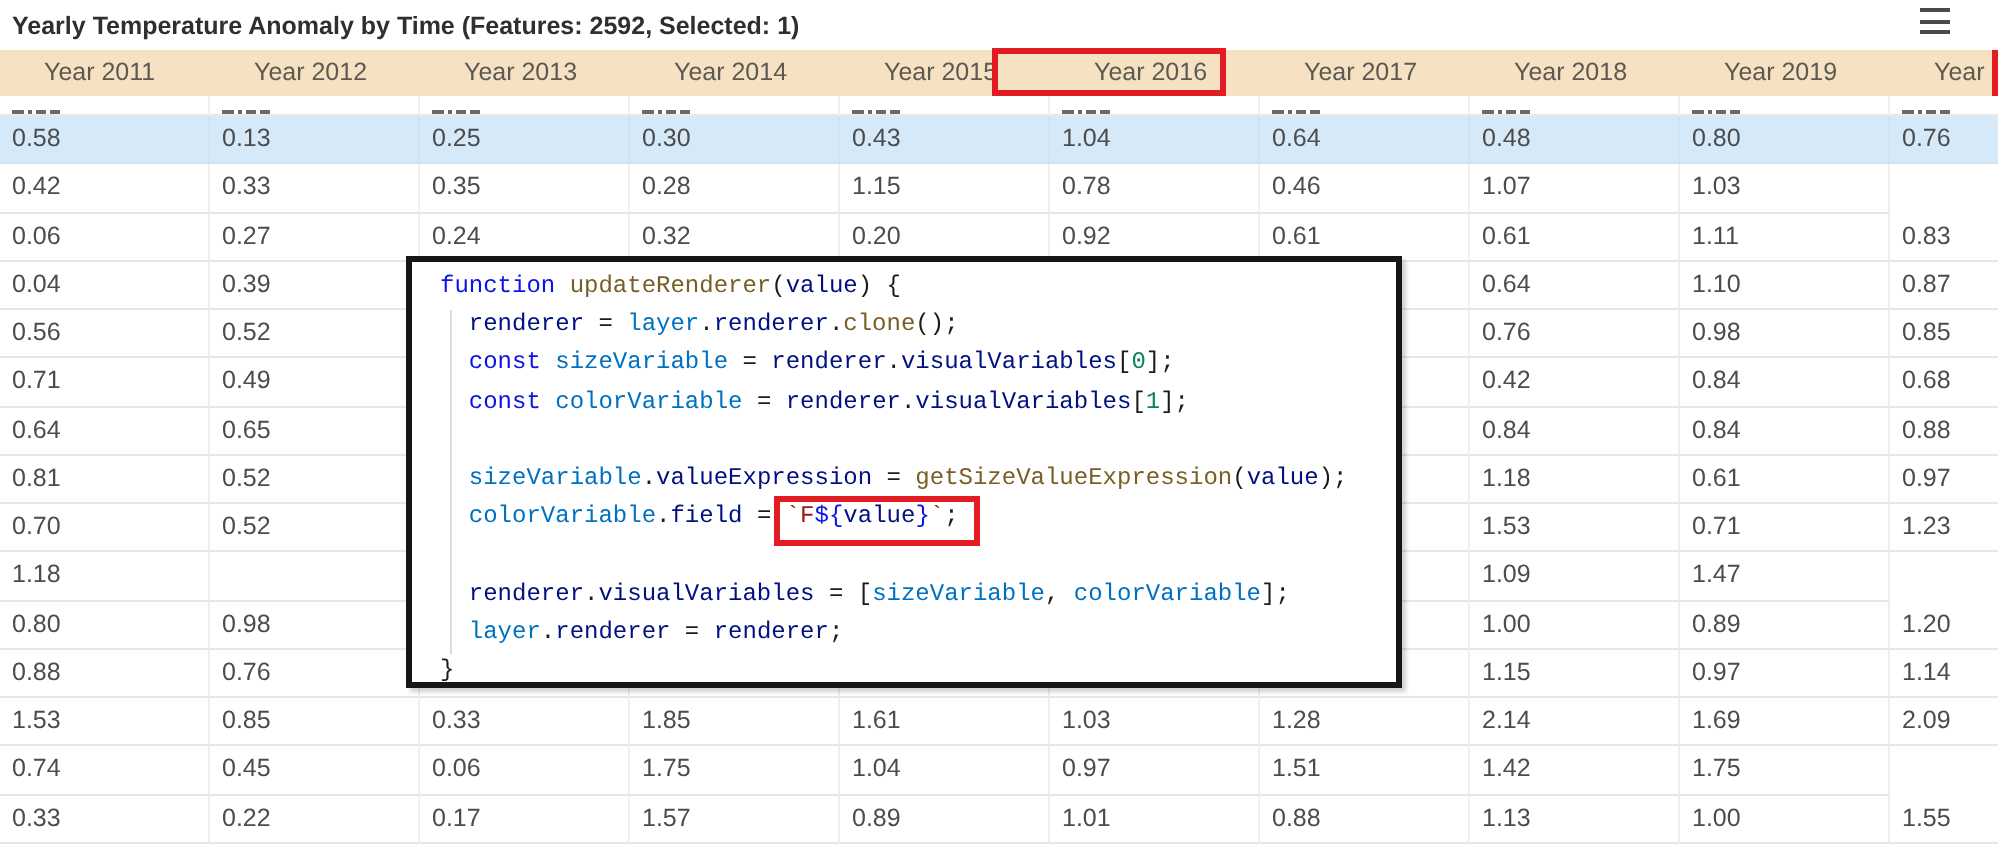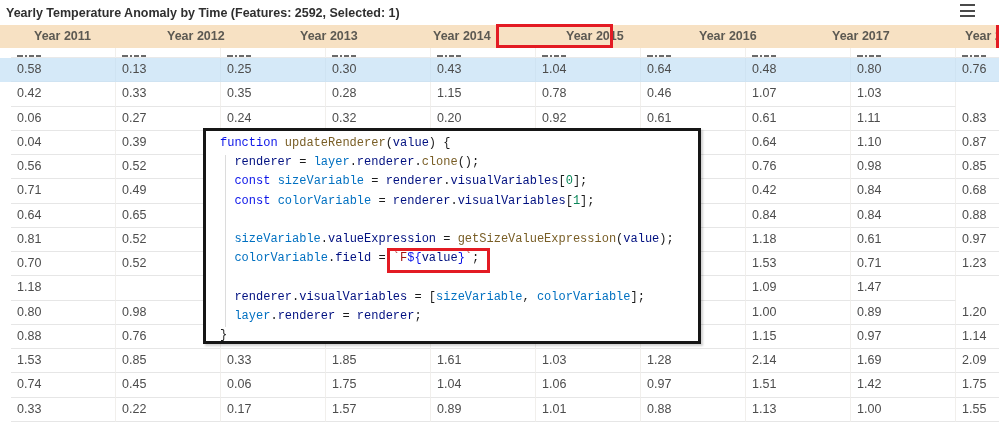--- a/index.html
+++ b/index.html
@@ -17,25 +17,25 @@
   .menu {
     position:absolute; right:24px; top:4px; width:15px; height:13px;
     display:flex; flex-direction:column; justify-content:space-between; cursor:pointer;
   }
   .menu i { display:block; height:2px; background:#4a4a4a; }
   
   .thead {
     display:flex; height:23px; background:#f7e1c3;
   }
   .thead .hcell {
-    flex:0 0 105px; width:105px; padding-left:6px; font-size:12.5px; font-weight:bold;
-    color:#5c5952; line-height:23px; white-space:nowrap; overflow:hidden;margin-left:28px;
+    flex:0 0 105px; width:105px; padding-left:22px; font-size:12.5px; font-weight:normal;
+    color:#5c5952; line-height:23px; white-space:nowrap; overflow:hidden;
   }
   .tbody { position:relative; }
-  .trow { display:flex; height:24.27px; background:#fff;padding-left:11px; }
+  .trow { display:flex; height:24.27px; background:#fff; }
   .trow.selected { background:#d5e9f8; }
   .trow .cell {
     flex:0 0 105px; width:105px; padding-left:6px; font-size:12.5px; color:#4c4c4c;
     line-height:23.3px; border-bottom:1px solid #e6e6e6; border-right:1px solid #f1efec;
     white-space:nowrap; overflow:hidden;
   }
   .trow.selected .cell { border-bottom:1px solid #cfe3f2; border-right:1px solid #cfe3f2; }
   
   .trow.partial { height:10px; }
   .trow.partial .cell { border-bottom:1px solid #e9e9e9; line-height:10px; }
@@ -309,21 +309,20 @@
         <div class="cell">2.14</div>
         <div class="cell">1.69</div>
         <div class="cell">2.09</div>
       </div>
       <div class="trow">
         <div class="cell">0.74</div>
         <div class="cell">0.45</div>
         <div class="cell">0.06</div>
         <div class="cell">1.75</div>
         <div class="cell">1.04</div>
-        <div class="cell">1.06</div>
         <div class="cell">0.97</div>
         <div class="cell">1.51</div>
         <div class="cell">1.42</div>
         <div class="cell">1.75</div>
       </div>
       <div class="trow">
         <div class="cell">0.33</div>
         <div class="cell">0.22</div>
         <div class="cell">0.17</div>
         <div class="cell">1.57</div>

